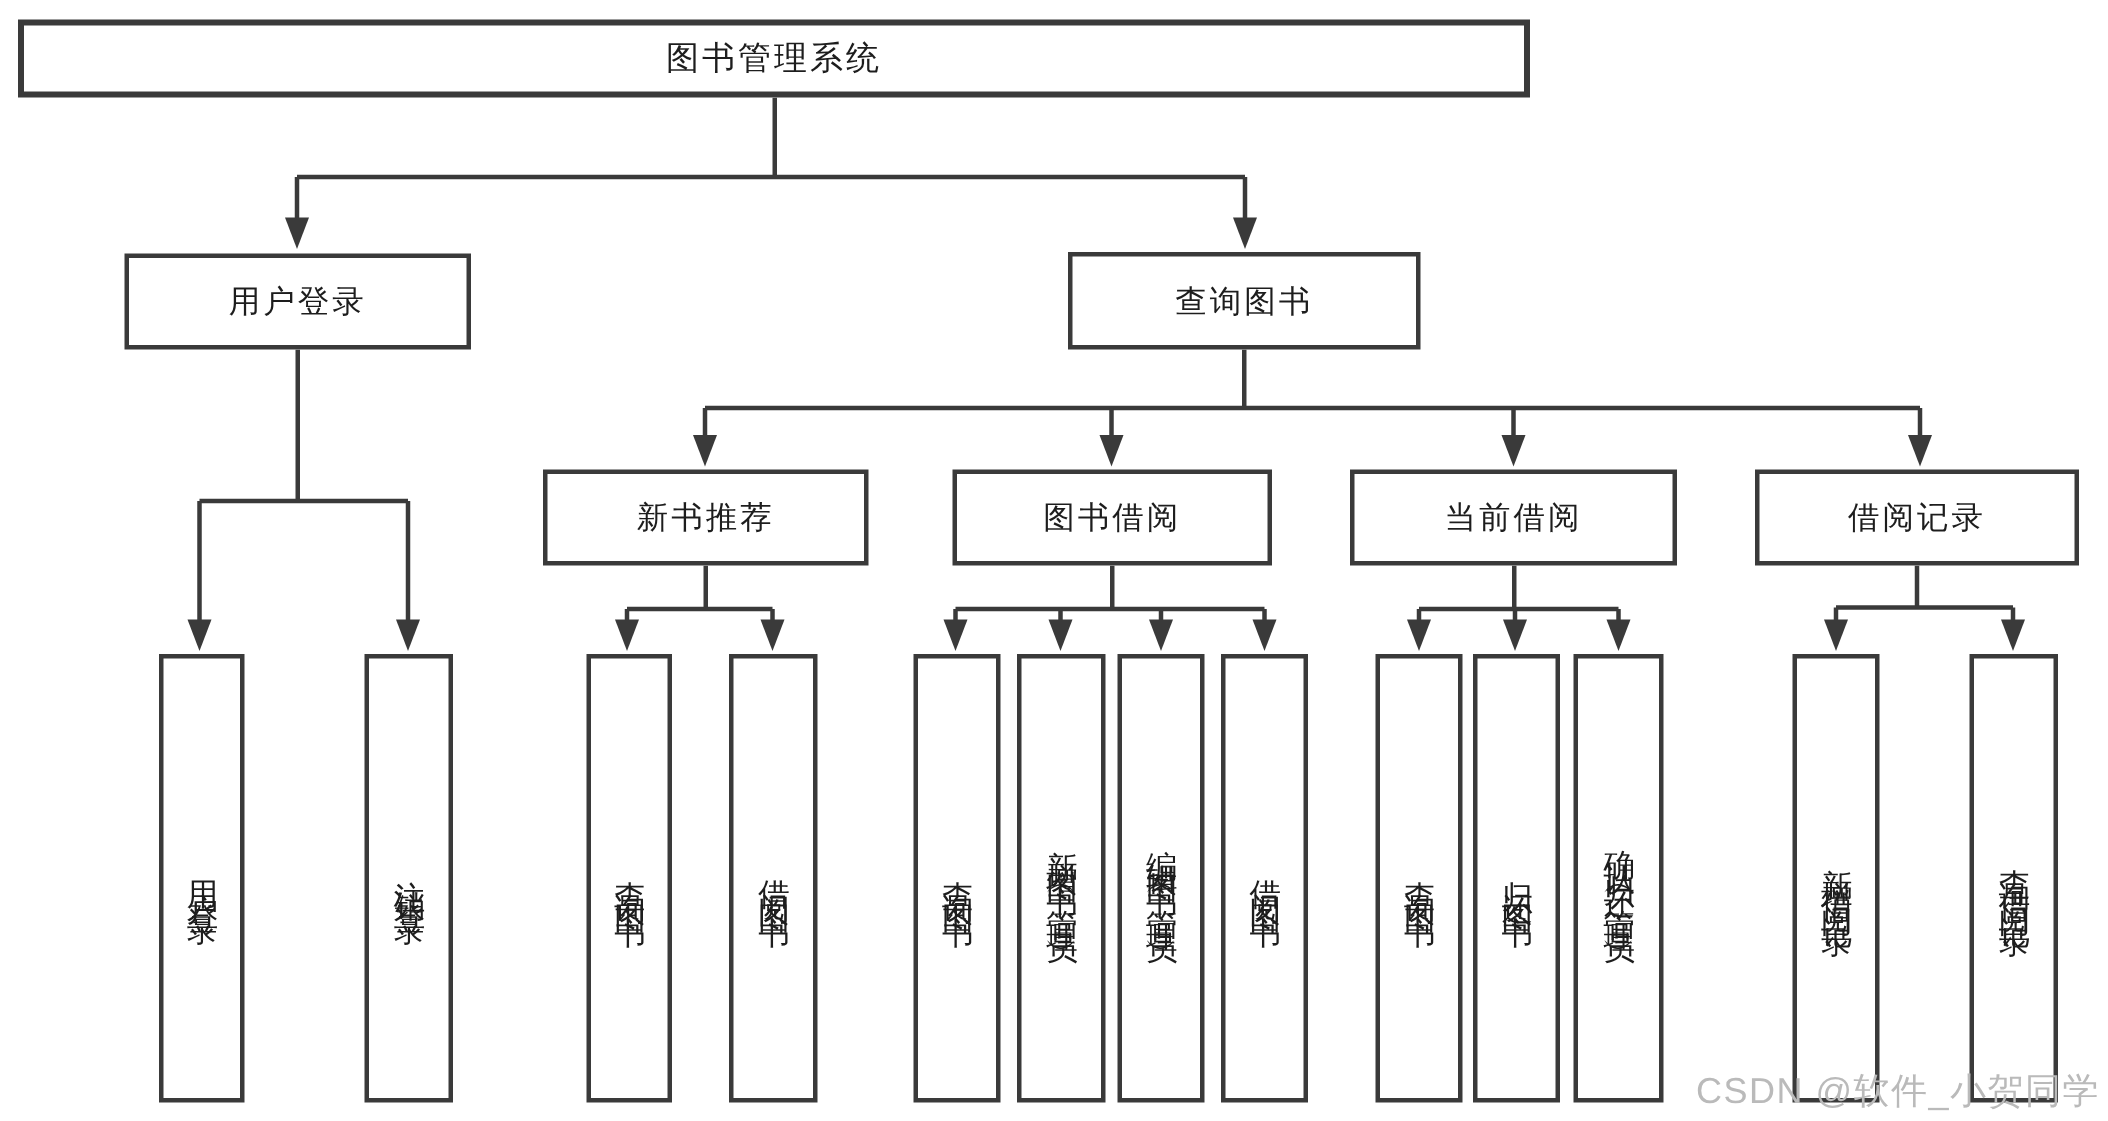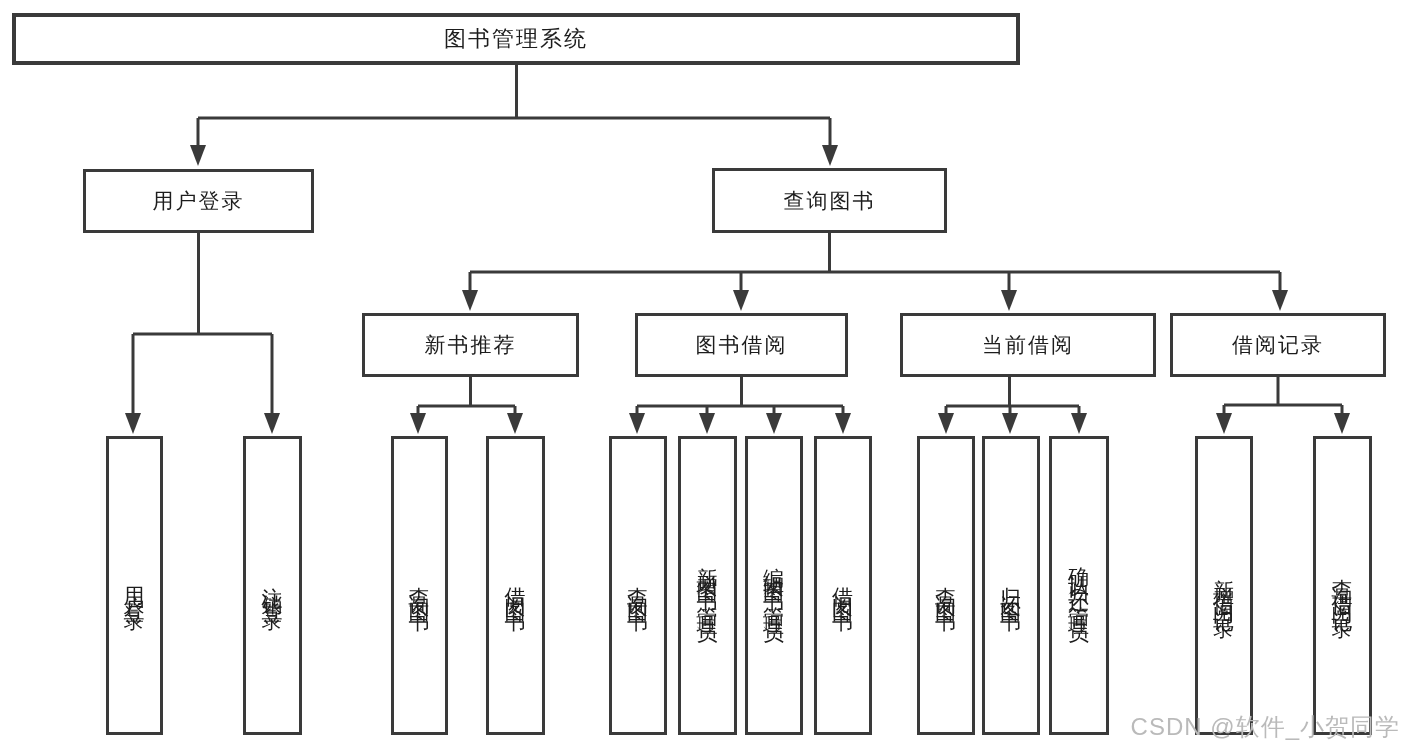--- a/index.html
+++ b/index.html
@@ -110,21 +110,21 @@
       <polygon points="1334,413 1350,413 1342,434"></polygon>
   </svg>
 
   <div class="box h root" style="left:12px;top:13px;width:1008px;height:52px">图书管理系统</div>
 
   <div class="box h" style="left:83px;top:169px;width:231px;height:64px">用户登录</div>
   <div class="box h" style="left:712px;top:168px;width:235px;height:65px">查询图书</div>
 
   <div class="box h" style="left:362px;top:313px;width:217px;height:64px">新书推荐</div>
   <div class="box h" style="left:635px;top:313px;width:213px;height:64px">图书借阅</div>
-  <div class="box h" style="left:900px;top:313px;width:256px;height:64px">当前借阅</div>
+  <div class="box h" style="left:900px;top:313px;width:218px;height:64px">当前借阅</div>
   <div class="box h" style="left:1170px;top:313px;width:216px;height:64px">借阅记录</div>
 
   <div class="box v" style="left:106px;top:436px;width:57px;height:299px">用户登录</div>
   <div class="box v" style="left:243px;top:436px;width:59px;height:299px">注销登录</div>
 
   <div class="box v" style="left:391px;top:436px;width:57px;height:299px">查询图书</div>
   <div class="box v" style="left:486px;top:436px;width:59px;height:299px">借阅图书</div>
 
   <div class="box v" style="left:609px;top:436px;width:58px;height:299px">查询图书</div>
   <div class="box v" style="left:678px;top:436px;width:59px;height:299px">新增图书（管理员）</div>

